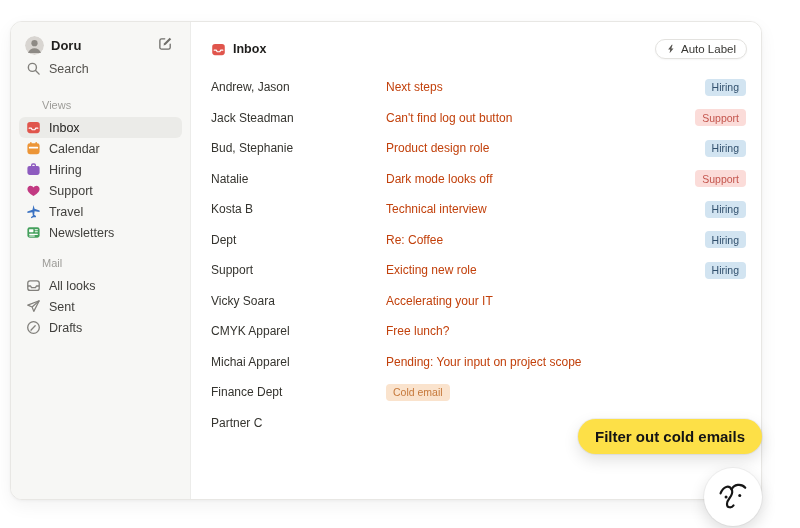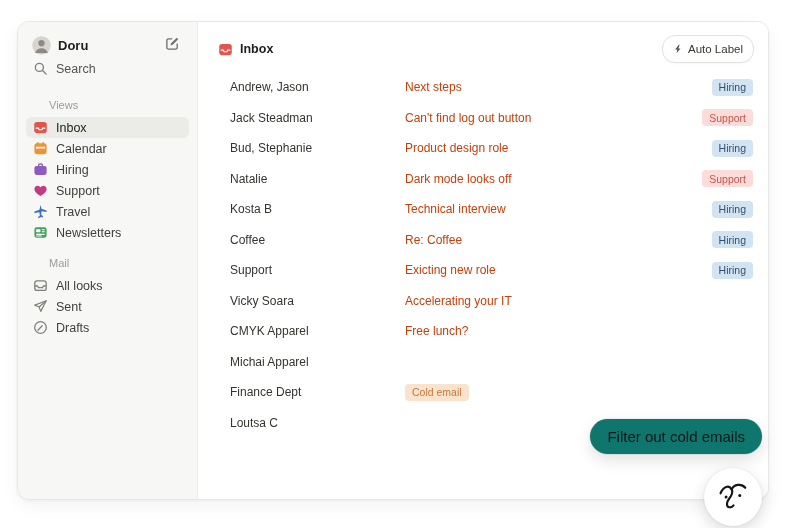--- a/index.html
+++ b/index.html
@@ -3,21 +3,21 @@
 <meta charset="utf-8">
 <style>
   html,body{margin:0;padding:0;}
   body{
     width:800px;height:528px;position:relative;overflow:hidden;
     background:#ffffff;
     font-family:"Liberation Sans", sans-serif;
     -webkit-font-smoothing:antialiased;
   }
   .window{
-    position:absolute;left:17px;top:21px;width:750px;height:477px;
+    position:absolute;left:10px;top:21px;width:750px;height:477px;
     background:#ffffff;border:1px solid #e8e7e4;border-radius:12px;
     box-shadow:0 1px 3px rgba(0,0,0,.04),0 6px 18px rgba(0,0,0,.05);
     display:flex;overflow:hidden;
   }
   
   .sidebar{
     width:180px;min-width:180px;background:#f7f7f5;border-right:1px solid #ececea;
     padding:12px 8px 12px 8px;box-sizing:border-box;font-size:12.5px;color:#41403d;
   }
   .user-row{display:flex;align-items:center;gap:7px;height:22px;padding:0 6px;margin-bottom:2px;}
@@ -35,36 +35,36 @@
   .side-item.selected{background:#ebebe8;color:#1d1c1a;font-weight:500;}
   .side-item span.lbl{white-space:nowrap;}
   
   .main{flex:1;display:flex;flex-direction:column;box-sizing:border-box;background:#fff;}
   .main-header{display:flex;align-items:center;padding:14px 14px 0 20px;height:26px;}
   .main-title-wrap{display:flex;align-items:center;gap:7px;flex:1;}
   .main-title-wrap .ic{width:15px;height:15px;}
   .main-title-wrap .ic svg{width:15px;height:15px;display:block;}
   .main-title{font-weight:700;font-size:12.5px;color:#1f1e1c;}
   .pill-btn{
-    display:flex;align-items:center;gap:5px;height:28px;padding:0 10px;
+    display:flex;align-items:center;gap:5px;height:20px;padding:0 10px;
     background:#fff;border:1px solid #e3e2df;border-radius:13px;cursor:pointer;
     font-family:inherit;font-size:11.5px;color:#373632;box-shadow:0 1px 2px rgba(0,0,0,.04);
   }
   .pill-btn svg{width:10px;height:10px;color:#55534f;}
   .email-list{margin-top:10px;}
   .email-row{display:flex;align-items:center;height:30.5px;padding:0 15px 0 20px;cursor:pointer;font-size:12px;color:#35342f;}
-  .email-sender{width:175px;min-width:175px;white-space:nowrap;overflow:hidden;margin-left:12px;}
+  .email-sender{width:175px;min-width:175px;white-space:nowrap;overflow:hidden;}
   .email-subject{flex:1;white-space:nowrap;overflow:hidden;color:#c2410c;}
   .tag-badge{font-size:10.5px;padding:2.5px 7px;border-radius:4px;white-space:nowrap;font-weight:500;}
   
   .tooltip{
     position:absolute;right:38px;top:419px;height:35px;display:flex;align-items:center;
-    padding:0 17px;background:#0f766e;border-radius:20px;
+    padding:0 17px;background:#fde047;border-radius:20px;
     box-shadow:0 0 0 1px rgba(0,0,0,.05),0 6px 16px rgba(0,0,0,.12);
-    font-size:15px;font-weight:400;color:#141414;white-space:nowrap;
+    font-size:15px;font-weight:700;color:#141414;white-space:nowrap;
   }
   .assistant-btn{
     position:absolute;right:38px;top:468px;width:58px;height:58px;border-radius:50%;
     background:#fff;border:none;cursor:pointer;padding:0;
     box-shadow:0 0 0 1px rgba(0,0,0,.04),0 6px 16px rgba(0,0,0,.14);
     display:flex;align-items:center;justify-content:center;
   }
   .assistant-btn svg{width:32px;height:38px;}
 </style>
 </head>
@@ -251,21 +251,21 @@
           <span class="tag-badge" style="background: rgb(251, 220, 217); color: rgb(196, 85, 77);">Support</span>
         </div>
 
         <div class="email-row">
           <span class="email-sender">Kosta B</span>
           <span class="email-subject">Technical interview</span>
           <span class="tag-badge" style="background: rgb(210, 228, 241); color: rgb(49, 80, 109);">Hiring</span>
         </div>
 
         <div class="email-row">
-          <span class="email-sender">Coffee</span>
+          <span class="email-sender">Dept</span>
           <span class="email-subject">Re: Coffee</span>
           <span class="tag-badge" style="background: rgb(210, 228, 241); color: rgb(49, 80, 109);">Hiring</span>
         </div>
 
         <div class="email-row">
           <span class="email-sender">Support</span>
           <span class="email-subject">Exicting new role</span>
           <span class="tag-badge" style="background: rgb(210, 228, 241); color: rgb(49, 80, 109);">Hiring</span>
         </div>
 
@@ -276,30 +276,31 @@
         </div>
 
         <div class="email-row">
           <span class="email-sender">CMYK Apparel</span>
           <span class="email-subject">Free lunch?</span>
 
         </div>
 
         <div class="email-row">
           <span class="email-sender">Michai Apparel</span>
+          <span class="email-subject">Pending: Your input on project scope</span>
 
         </div>
 
         <div class="email-row">
           <span class="email-sender">Finance Dept</span>
           <span class="tag-badge" style="background: rgb(250, 227, 205); color: rgb(198, 121, 59);">Cold email</span>
         </div>
 
         <div class="email-row">
-          <span class="email-sender">Loutsa C</span>
+          <span class="email-sender">Partner C</span>
 
         </div>
       </div>
   </section>
 </div>
 
 <div class="tooltip">Filter out cold emails</div>
 <button class="assistant-btn">
   <span style="display:flex">
       <svg viewBox="0 0 36 42" fill="none" stroke="#161616" stroke-width="2.4" stroke-linecap="round">

